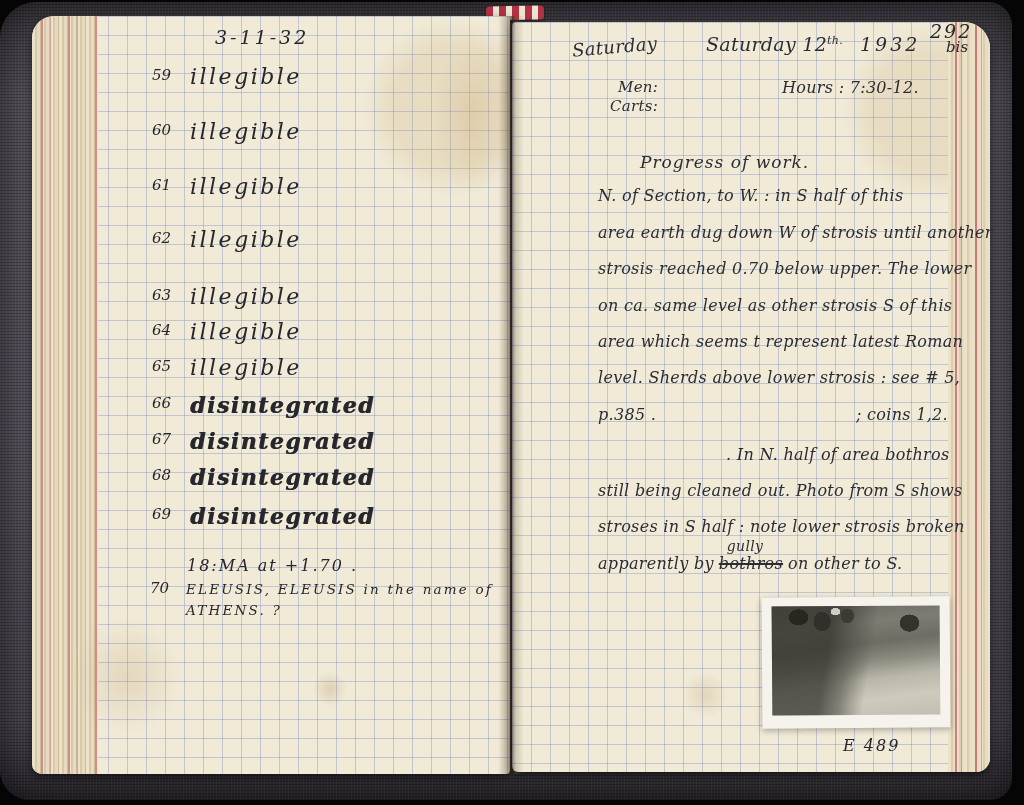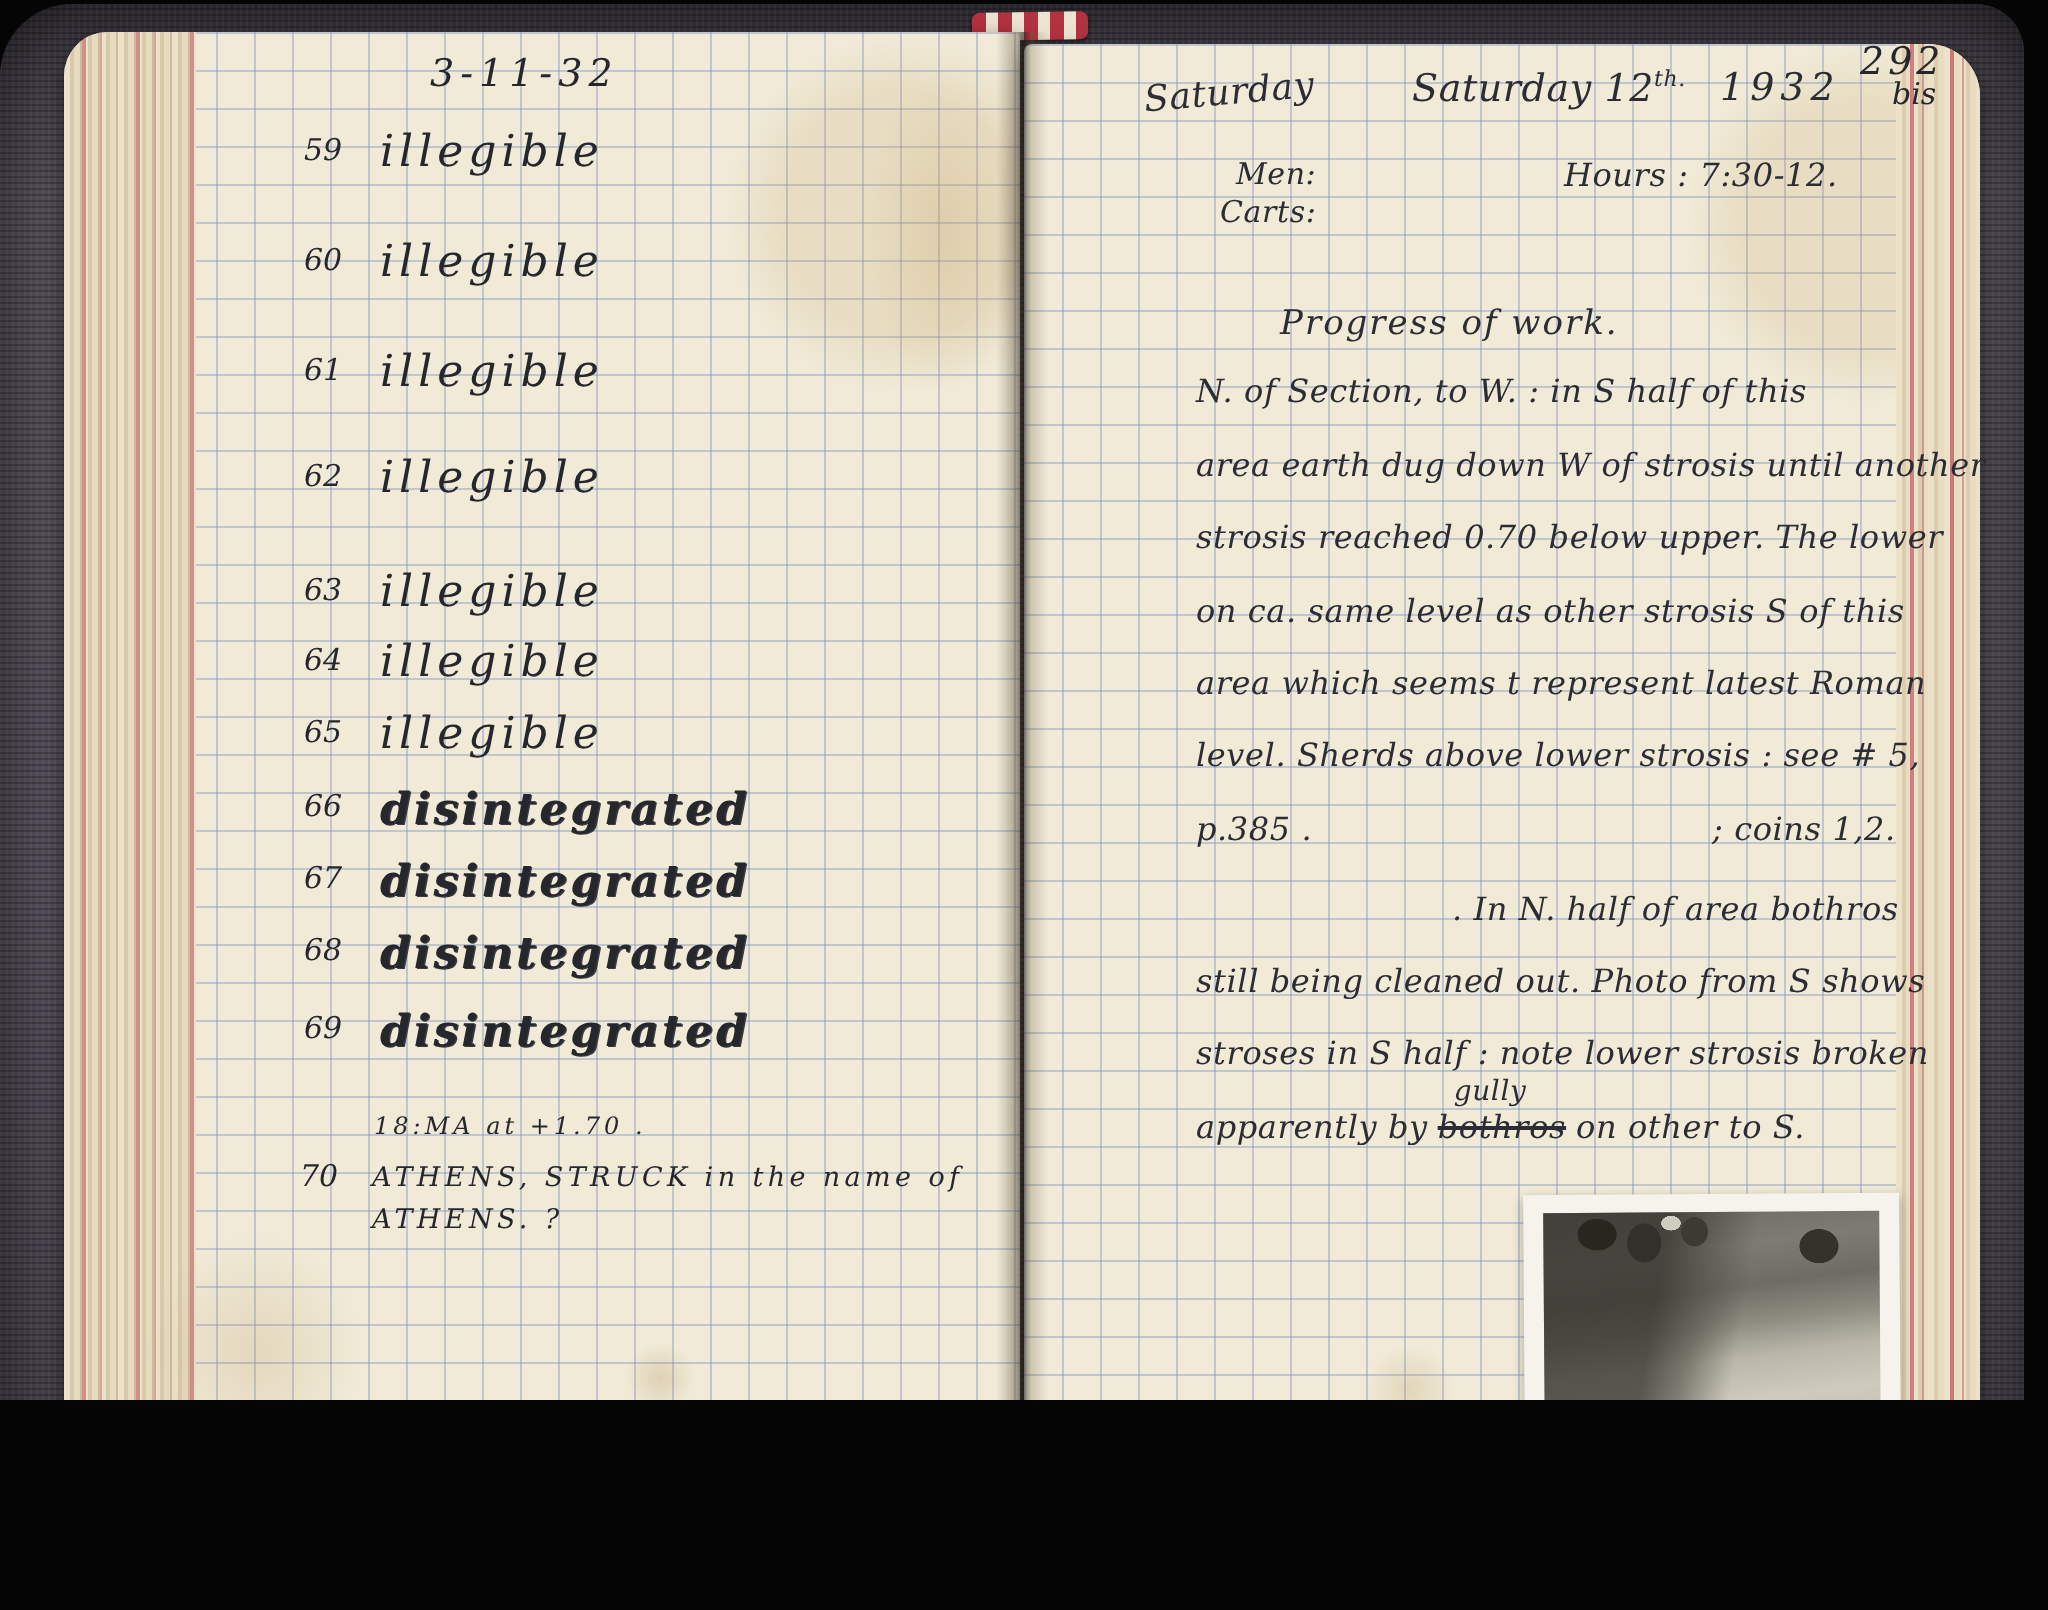--- a/index.html
+++ b/index.html
@@ -1,16 +1,16 @@
 <!DOCTYPE html>
 <html><head>
 <meta charset="utf-8">
 <style>
   html,body{margin:0;padding:0;background:#050505;}
-  #stage{position:relative;width:1024px;height:700px;overflow:hidden;background:#050505;
+  #stage{position:relative;width:1024px;height:805px;overflow:hidden;background:#050505;
          font-family:"DejaVu Serif", serif;}
   
   .cover{position:absolute;left:0;top:2px;width:1012px;height:798px;
          border-radius:36px 24px 22px 30px;
          background:
            repeating-linear-gradient(0deg, rgba(0,0,0,.22) 0 1px, transparent 1px 3px),
            repeating-linear-gradient(90deg, rgba(255,255,255,.05) 0 1px, transparent 1px 3px),
            linear-gradient(180deg,#3a363e 0%,#55515b 12%,#57525d 55%,#46424c 90%,#2c2930 100%);
          box-shadow: inset 0 0 40px rgba(0,0,0,.6);}
   
@@ -105,23 +105,23 @@
   <div class="ink printhand" style="left:190px;top:355px;">illegible</div>
   <div class="ink num" style="left:152px;top:394px;">66</div>
   <div class="ink printhand heavy" style="left:190px;top:392px;">disintegrated</div>
   <div class="ink num" style="left:152px;top:430px;">67</div>
   <div class="ink printhand heavy" style="left:190px;top:428px;">disintegrated</div>
   <div class="ink num" style="left:152px;top:466px;">68</div>
   <div class="ink printhand heavy" style="left:190px;top:464px;">disintegrated</div>
   <div class="ink num" style="left:152px;top:505px;">69</div>
   <div class="ink printhand heavy" style="left:190px;top:503px;">disintegrated</div>
 
-  <div class="ink printhand" style="left:187px;top:556px;font-size:12px;letter-spacing:2px;">18:MA at +1.70 .</div>
+  <div class="ink printhand" style="left:187px;top:556px;font-size:16px;letter-spacing:2px;">18:MA at +1.70 .</div>
   <div class="ink num" style="left:150px;top:579px;">70</div>
-  <div class="ink smallcaps" style="left:186px;top:581px;">ATHENS, STRUCK in the name of</div>
+  <div class="ink smallcaps" style="left:186px;top:581px;">ELEUSIS, ELEUSIS in the name of</div>
   <div class="ink smallcaps" style="left:186px;top:602px;">ATHENS. ?</div>
 
   <div class="ink script" style="left:572px;top:36px;font-size:18px;transform:rotate(-5deg);">Saturday</div>
   <div class="ink script" style="left:706px;top:33px;font-size:19px;"><span>Saturday 12</span><span class="sup">th.</span></div>
   <div class="ink script" style="left:860px;top:33px;font-size:19px;letter-spacing:3px;">1932</div>
   <div class="ink num" style="left:930px;top:20px;font-size:19px;letter-spacing:2px;">292</div>
   <div class="ink num" style="left:946px;top:38px;font-size:15px;">bis</div>
 
   <div class="ink script" style="left:618px;top:78px;font-size:15px;">Men:</div>
   <div class="ink script" style="left:610px;top:97px;font-size:15px;">Carts:</div>

